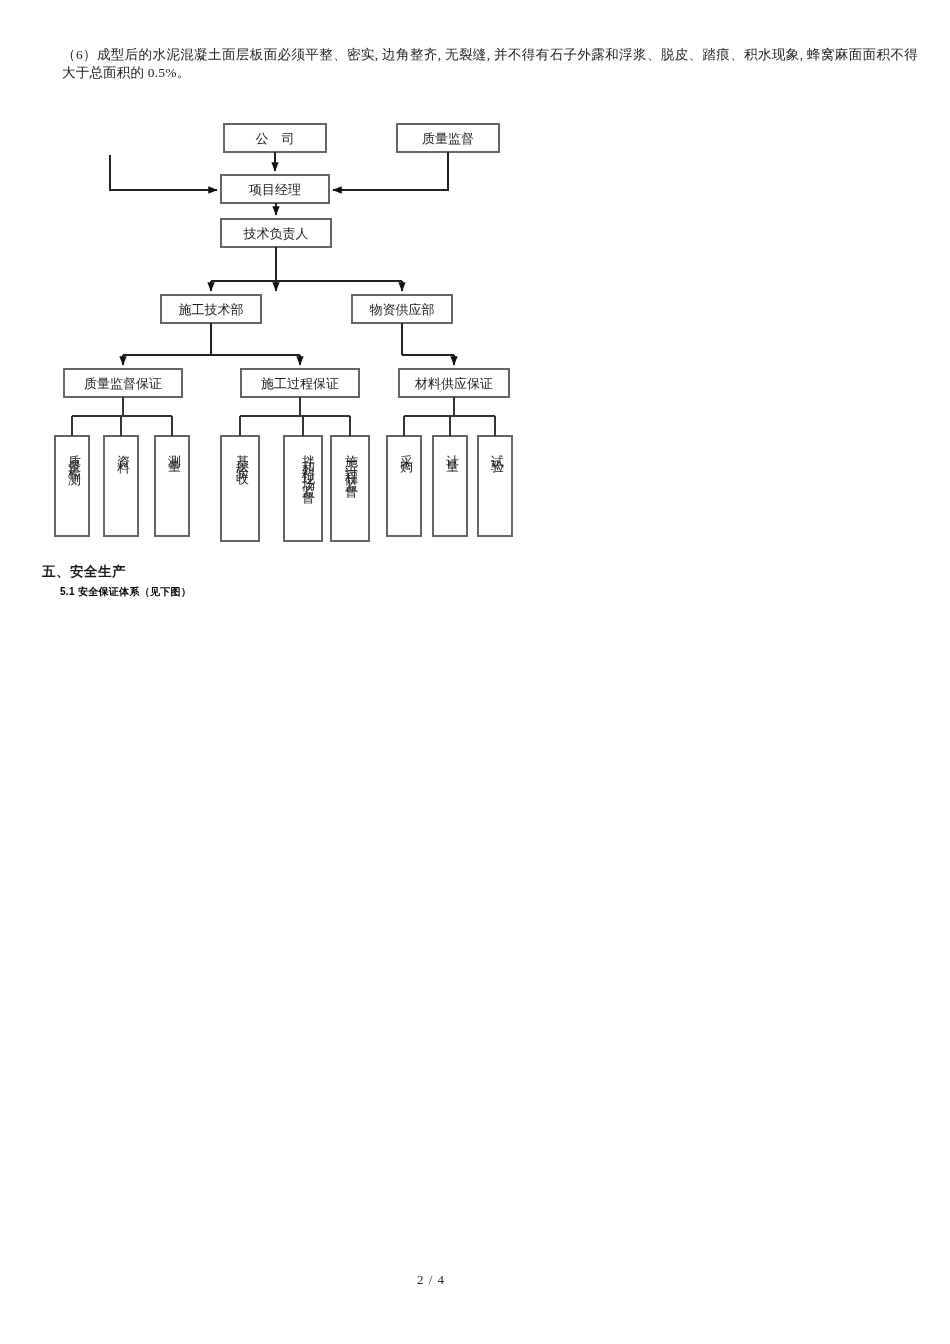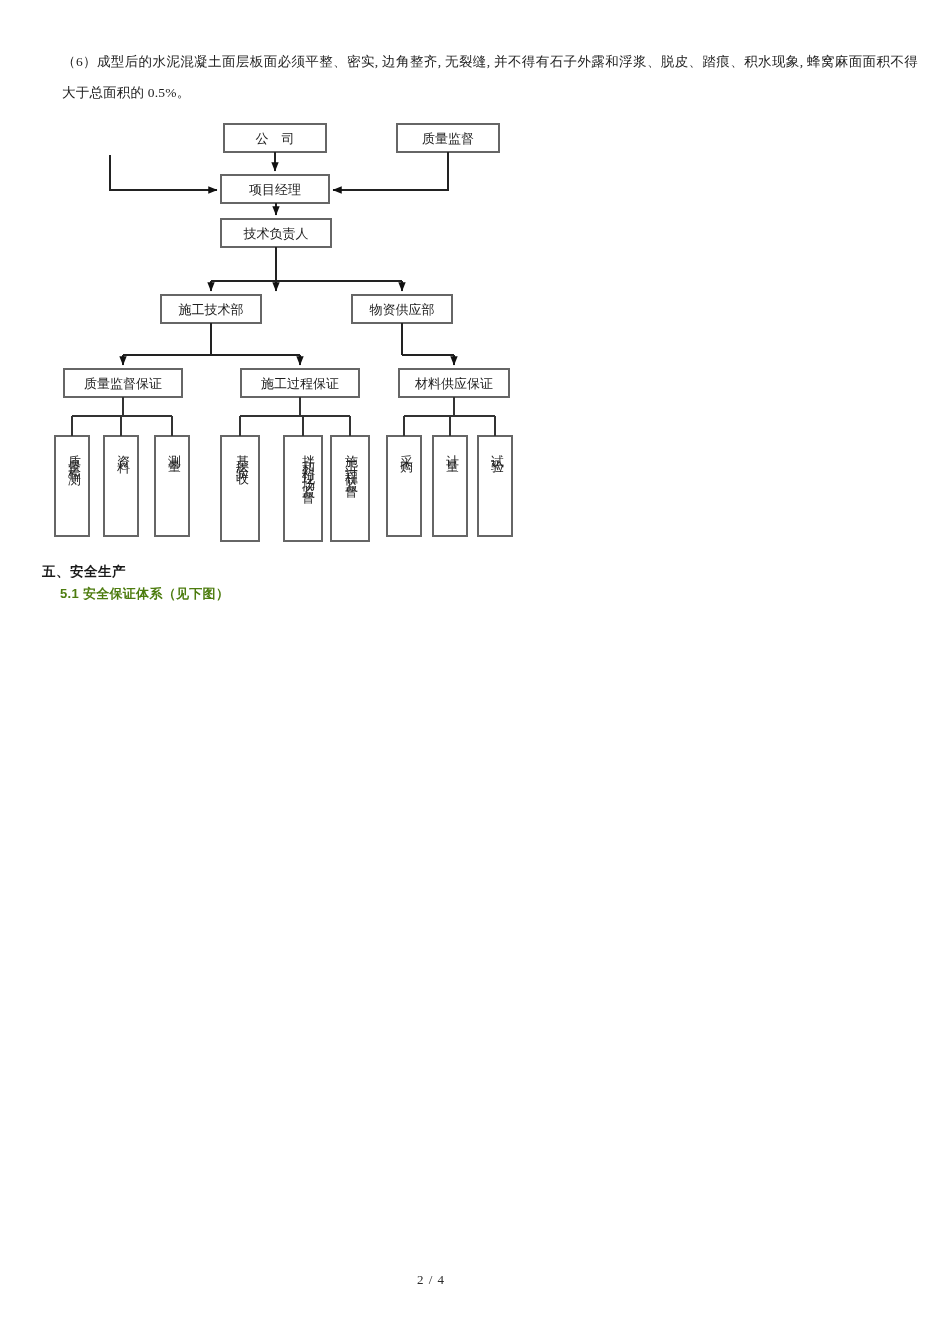--- a/index.html
+++ b/index.html
@@ -14,21 +14,21 @@
     overflow: hidden;
   }
 
   
   .para {
     position: absolute;
     left: 62px;
     top: 46px;
     width: 856px;
     font-size: 13.5px;
-    line-height: 31px;
+    line-height: 18px;
     letter-spacing: 0.2px;
     text-align: justify;
     color: #1d1d1d;
   }
 
   
   .diagram {
     position: absolute;
     left: 0;
     top: 111px;
@@ -65,23 +65,23 @@
     font-size: 13.5px;
     font-weight: bold;
     color: #1a1a1a;
     letter-spacing: 0.5px;
   }
   .heading-2 {
     position: absolute;
     left: 60px;
     top: 585px;
     font-family: "Liberation Sans", "DejaVu Sans", sans-serif;
-    font-size: 13px;
+    font-size: 10px;
     font-weight: bold;
-    color: #4d7c0f;
+    color: #000000;
     letter-spacing: 0.3px;
   }
 
   
   .footer {
     position: absolute;
     left: 0;
     top: 1272px;
     width: 862px;
     text-align: center;

